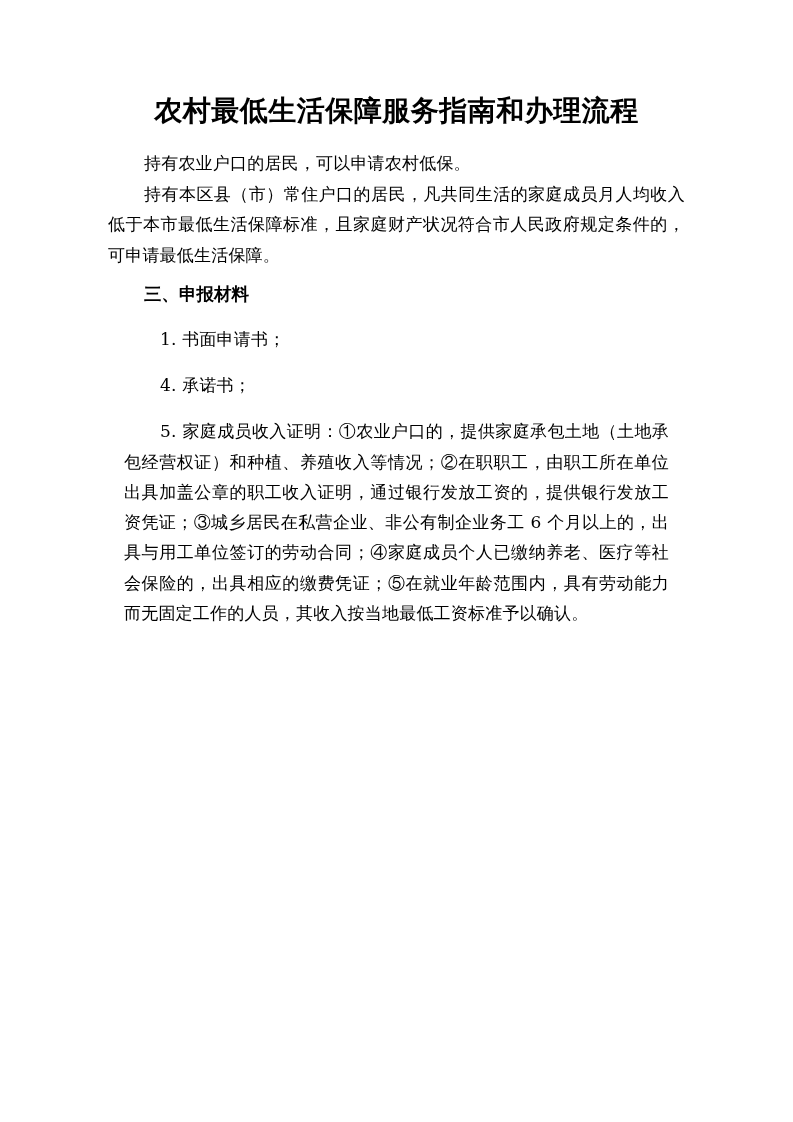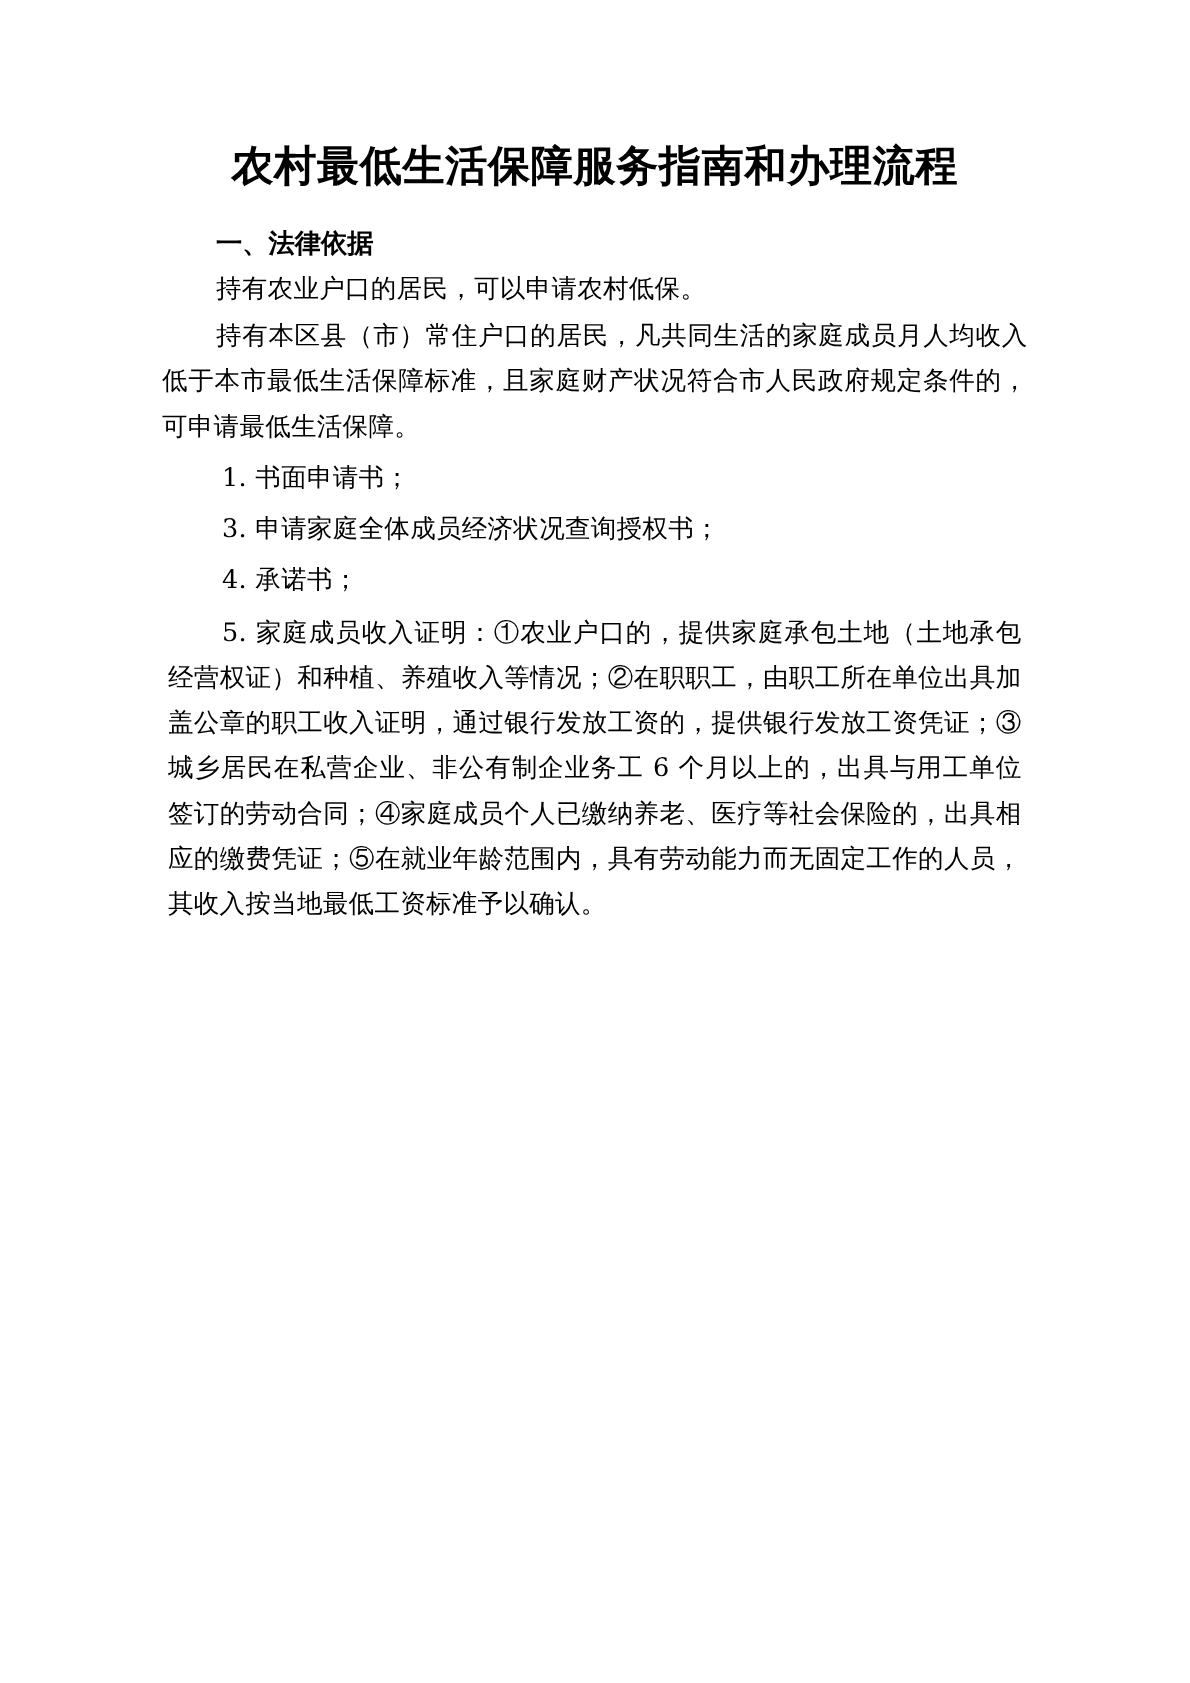--- a/index.html
+++ b/index.html
@@ -47,37 +47,36 @@
     text-align: justify;
     text-justify: inter-ideograph;
     letter-spacing: 0.2px;
   }
   .para + .para {
     margin-top: 1px;
   }
   .list-item {
     font-size: 17px;
     line-height: 1.78;
-    margin: 4px;
+    margin: 16px;
     text-indent: 36px;
     text-align: justify;
     text-justify: inter-ideograph;
     letter-spacing: 0.2px;
   }
 </style>
 </head>
 <body>
 
 <div class="page">
 
   <h1 class="doc-title">农村最低生活保障服务指南和办理流程</h1>
 
-  <h2 class="section-heading">一、法律依据</h2>
 
   <p class="para">持有农业户口的居民，可以申请农村低保。</p>
   <p class="para">持有本区县（市）常住户口的居民，凡共同生活的家庭成员月人均收入低于本市最低生活保障标准，且家庭财产状况符合市人民政府规定条件的，可申请最低生活保障。</p>
 
+  <h2 class="section-heading">三、申报材料</h2>
   <p class="list-item">1. 书面申请书；</p>
-  <p class="list-item">3. 申请家庭全体成员经济状况查询授权书；</p>
   <p class="list-item">4. 承诺书；</p>
   <p class="list-item">5. 家庭成员收入证明：①农业户口的，提供家庭承包土地（土地承包经营权证）和种植、养殖收入等情况；②在职职工，由职工所在单位出具加盖公章的职工收入证明，通过银行发放工资的，提供银行发放工资凭证；③城乡居民在私营企业、非公有制企业务工 6 个月以上的，出具与用工单位签订的劳动合同；④家庭成员个人已缴纳养老、医疗等社会保险的，出具相应的缴费凭证；⑤在就业年龄范围内，具有劳动能力而无固定工作的人员，其收入按当地最低工资标准予以确认。</p>
 
 </div>
 
 </body></html>

